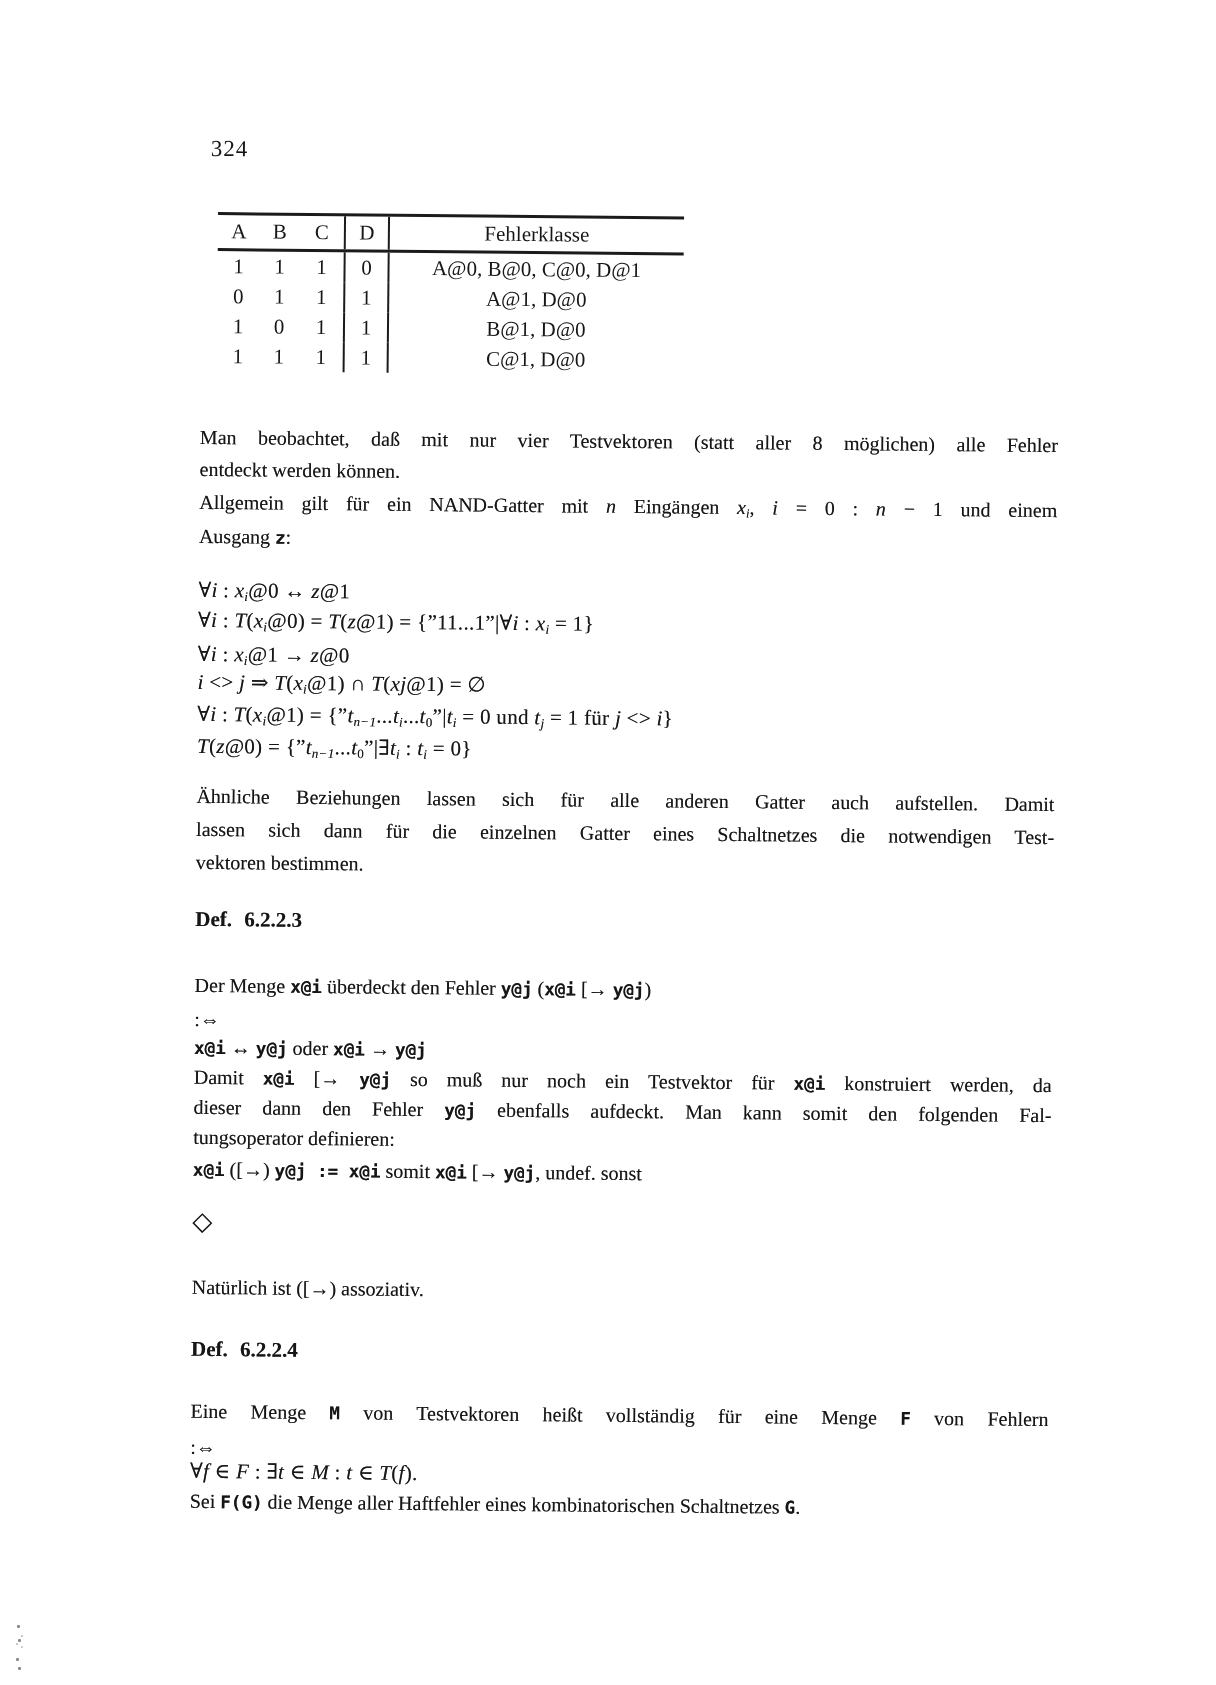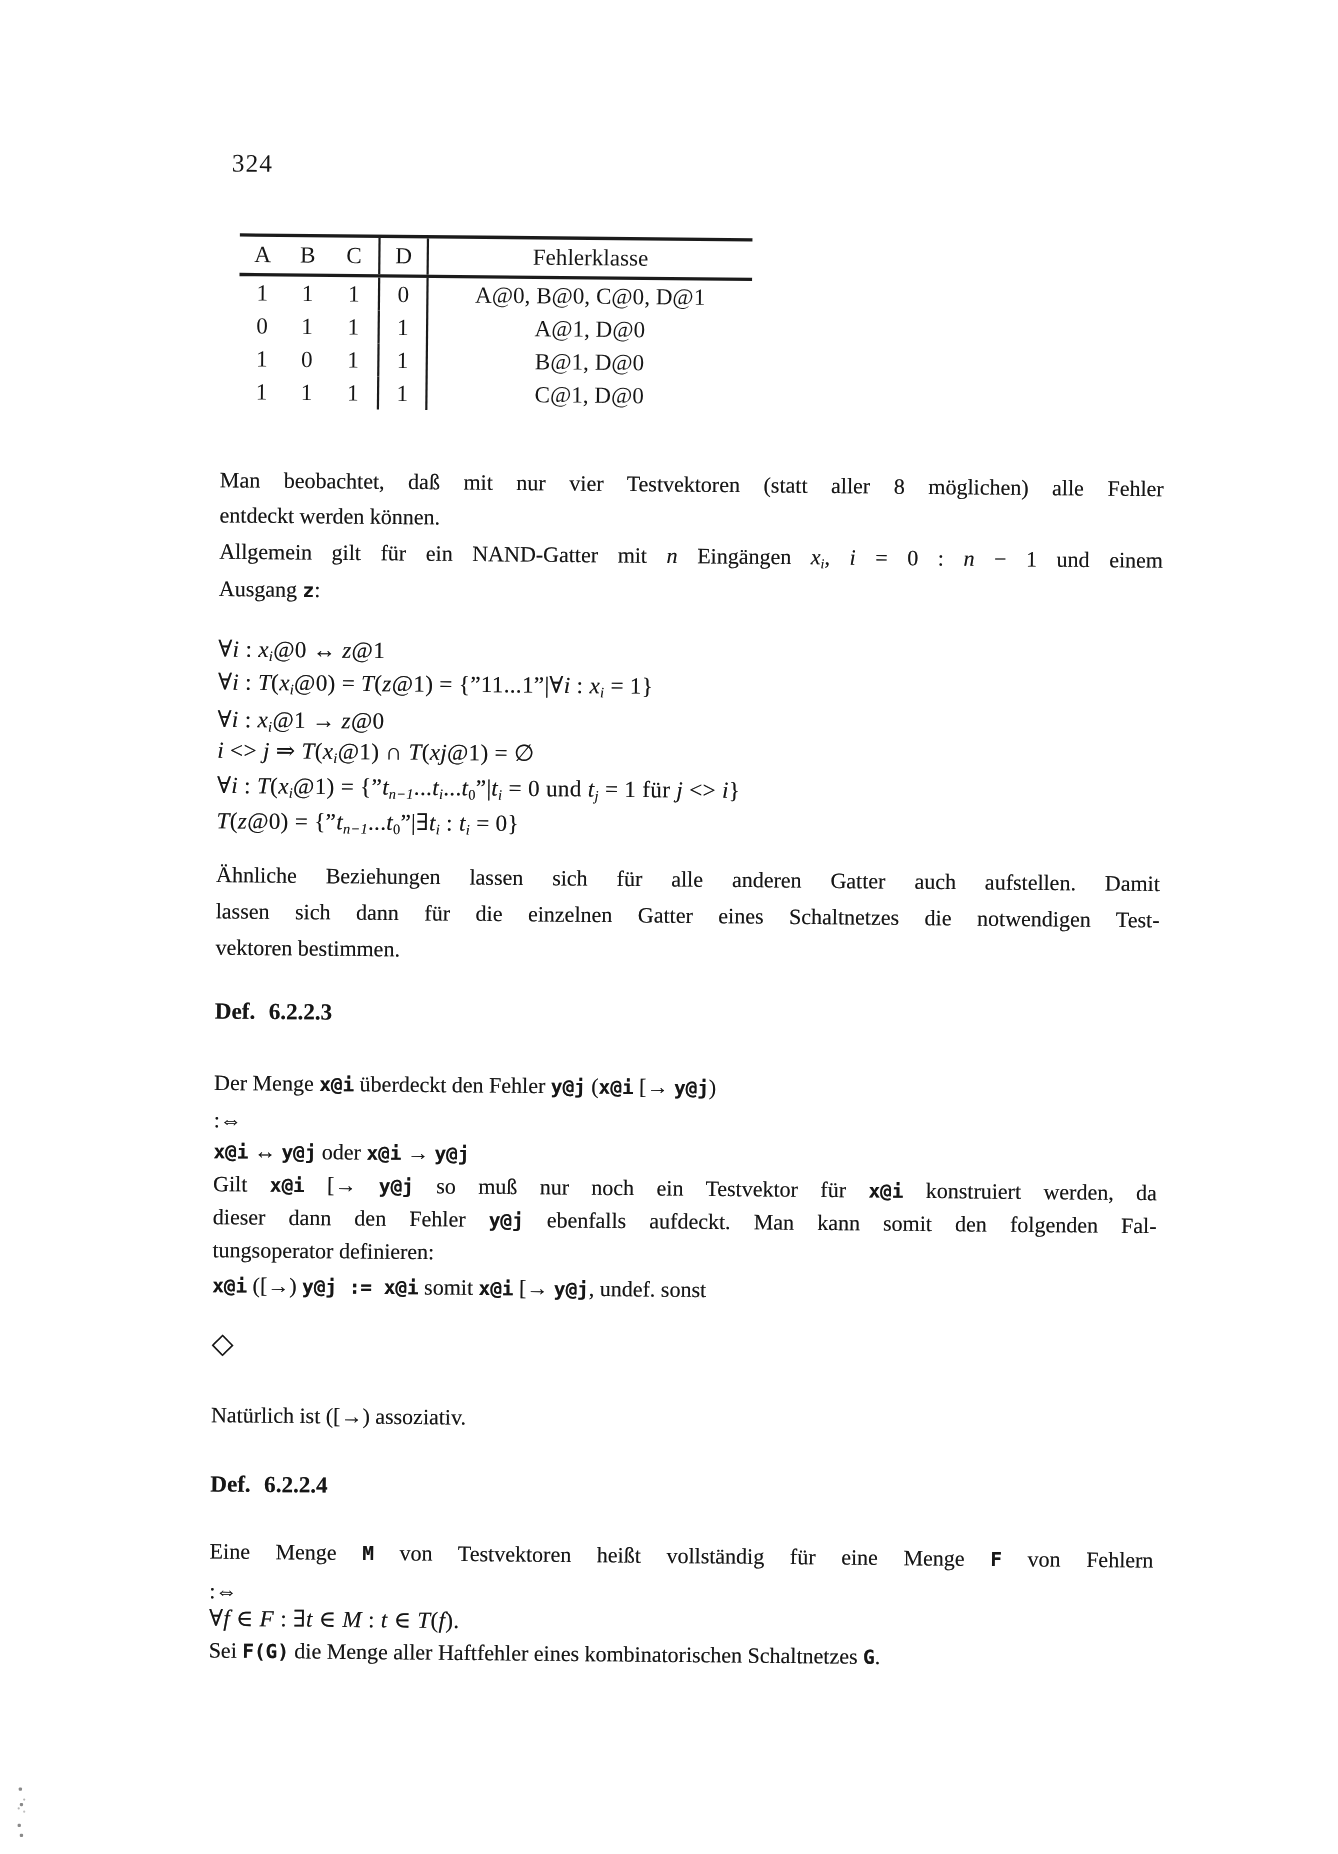--- a/index.html
+++ b/index.html
@@ -102,21 +102,21 @@
 
   <div class="line just" style="top:783px"><span>Ähnliche Beziehungen lassen sich für alle anderen Gatter auch aufstellen. Damit</span></div>
   <div class="line just" style="top:816px"><span>lassen sich dann für die einzelnen Gatter eines Schaltnetzes die notwendigen Test-</span></div>
   <div class="line" style="top:849px"><span>vektoren bestimmen.</span></div>
 
   <div class="line heading" style="top:906px"><span>Def. 6.2.2.3</span></div>
 
   <div class="line" style="top:972px"><span>Der Menge </span><span class="r-t">x@i</span><span> überdeckt den Fehler </span><span class="r-t">y@j</span><span>  (</span><span class="r-t">x@i</span><span>  [→ </span><span class="r-t">y@j</span><span>)</span></div>
   <div class="line" style="top:1006px"><span>:⇔</span></div>
   <div class="line" style="top:1034px"><span class="r-t">x@i</span><span> ↔ </span><span class="r-t">y@j</span><span> oder </span><span class="r-t">x@i</span><span> → </span><span class="r-t">y@j</span></div>
-  <div class="line just" style="top:1064px"><span>Gilt </span><span class="r-t">x@i</span><span> [→ </span><span class="r-t">y@j</span><span> so muß nur noch ein Testvektor für </span><span class="r-t">x@i</span><span> konstruiert werden, da</span></div>
+  <div class="line just" style="top:1064px"><span>Damit </span><span class="r-t">x@i</span><span> [→ </span><span class="r-t">y@j</span><span> so muß nur noch ein Testvektor für </span><span class="r-t">x@i</span><span> konstruiert werden, da</span></div>
   <div class="line just" style="top:1094px"><span>dieser dann den Fehler </span><span class="r-t">y@j</span><span> ebenfalls aufdeckt. Man kann somit den folgenden Fal-</span></div>
   <div class="line" style="top:1124px"><span>tungsoperator definieren:</span></div>
   <div class="line" style="top:1156px"><span class="r-t">x@i</span><span> ([→) </span><span class="r-t">y@j</span><span class="r-t"> := </span><span class="r-t">x@i</span><span> somit </span><span class="r-t">x@i</span><span> [→ </span><span class="r-t">y@j</span><span>, undef. sonst</span></div>
 
   <div class="line dia" style="top:1208px"><span>◇</span></div>
 
   <div class="line" style="top:1274px"><span>Natürlich ist ([→) assoziativ.</span></div>
 
   <div class="line heading" style="top:1336px"><span>Def. 6.2.2.4</span></div>
 

